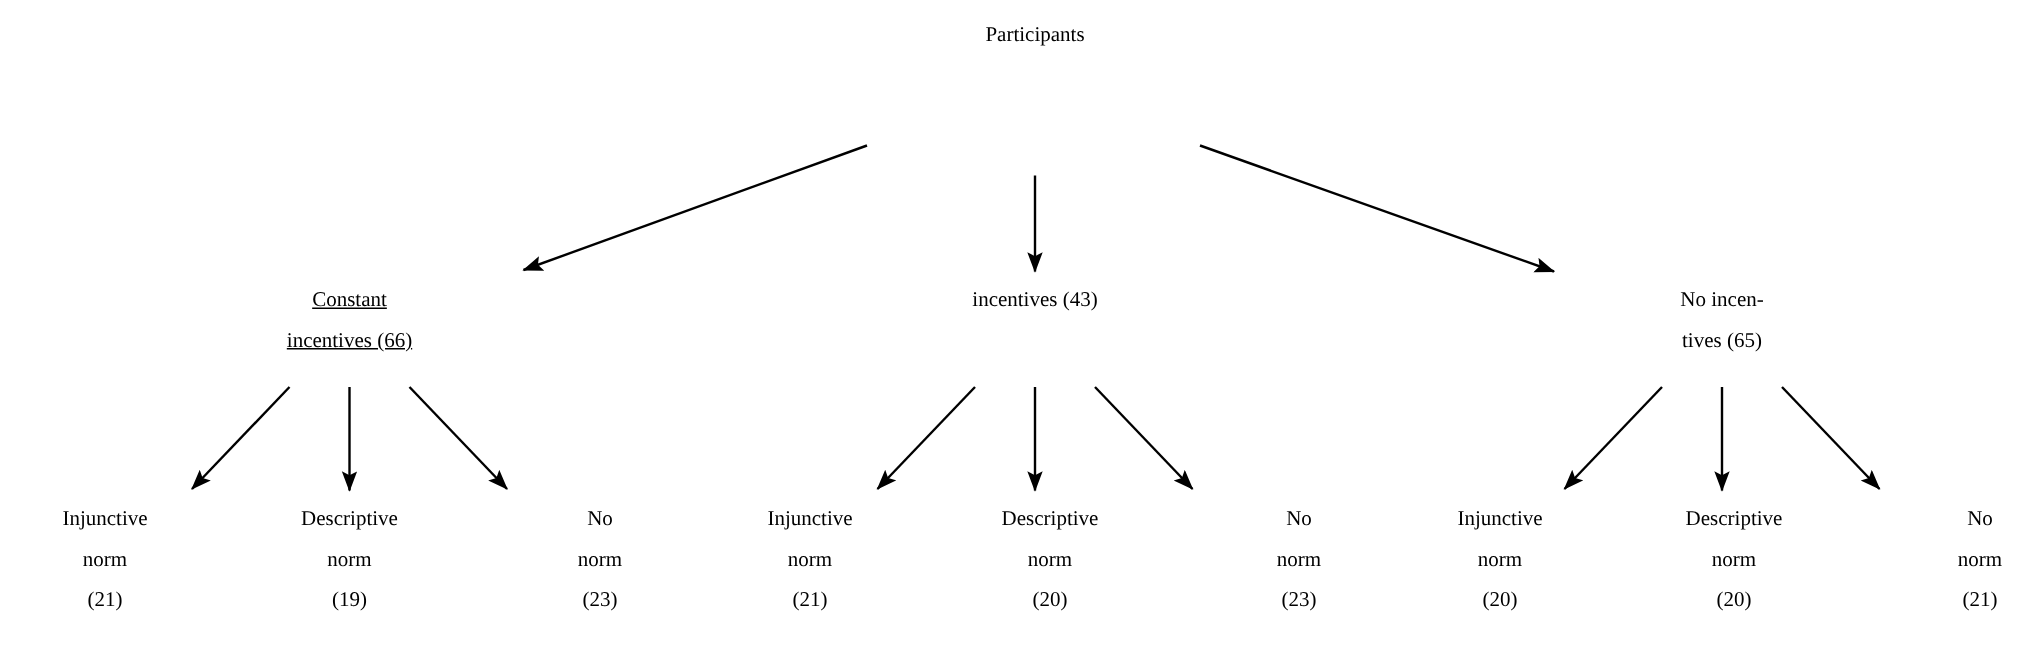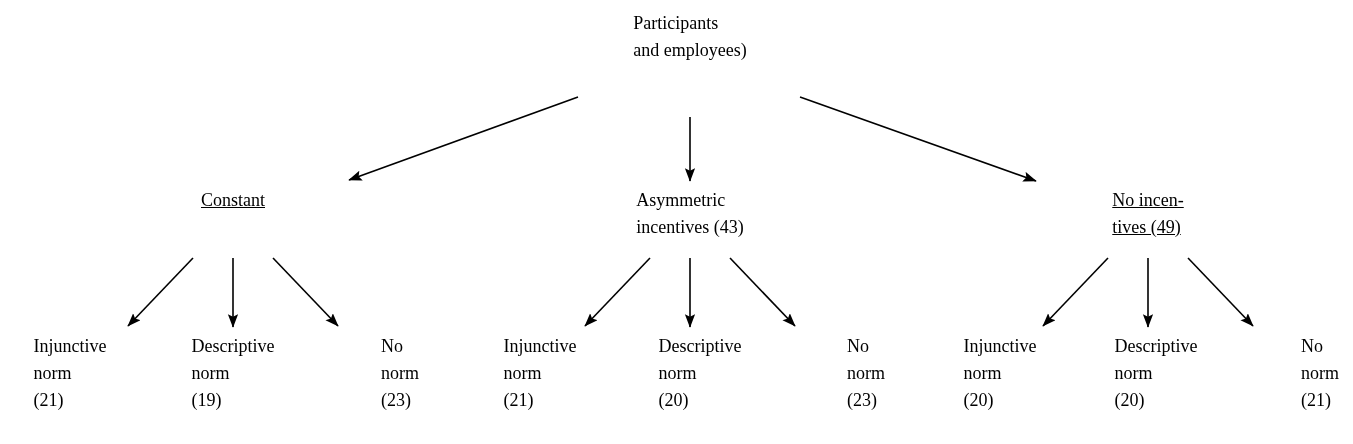--- a/index.html
+++ b/index.html
@@ -17,22 +17,23 @@
   }
   svg.edges {
     position: absolute;
     left: 0;
     top: 0;
     width: 1353px;
     height: 444px;
   }
   .node {
     position: absolute;
+    text-align: center;
     color: #000000;
-    font-size: 18px;
+    font-size: 14px;
     line-height: 27px;
     white-space: nowrap;
     transform: translateX(-50%);
   }
   .node .line {
     display: block;
   }
 </style>
 </head>
 <body>
@@ -57,32 +58,31 @@
         <line x1="730" y1="258" x2="795" y2="326" stroke="#000000" stroke-width="1.6" marker-end="url(#arrowhead)"></line>
         <line x1="1108" y1="258" x2="1043" y2="326" stroke="#000000" stroke-width="1.6" marker-end="url(#arrowhead)"></line>
         <line x1="1148" y1="258" x2="1148" y2="327" stroke="#000000" stroke-width="1.6" marker-end="url(#arrowhead)"></line>
         <line x1="1188" y1="258" x2="1253" y2="326" stroke="#000000" stroke-width="1.6" marker-end="url(#arrowhead)"></line>
       </g>
   </svg>
 
   <div id="node-layer">
       <div class="node" style="left: 690px; top: 10px;">
         <span class="line">Participants</span>
-        <span class="line">and employees)</span>
       </div>
       <div class="node" style="left: 233px; top: 187px; text-decoration: underline;">
         <span class="line">Constant</span>
+        <span class="line">incentives (66)</span>
       </div>
       <div class="node" style="left: 690px; top: 187px;">
-        <span class="line">Asymmetric</span>
         <span class="line">incentives (43)</span>
       </div>
-      <div class="node" style="left: 1148px; top: 187px; text-decoration: underline;">
+      <div class="node" style="left: 1148px; top: 187px;">
         <span class="line">No incen-</span>
-        <span class="line">tives (49)</span>
+        <span class="line">tives (65)</span>
       </div>
       <div class="node" style="left: 70px; top: 333px;">
         <span class="line">Injunctive</span>
         <span class="line">norm</span>
         <span class="line">(21)</span>
       </div>
       <div class="node" style="left: 233px; top: 333px;">
         <span class="line">Descriptive</span>
         <span class="line">norm</span>
         <span class="line">(19)</span>

